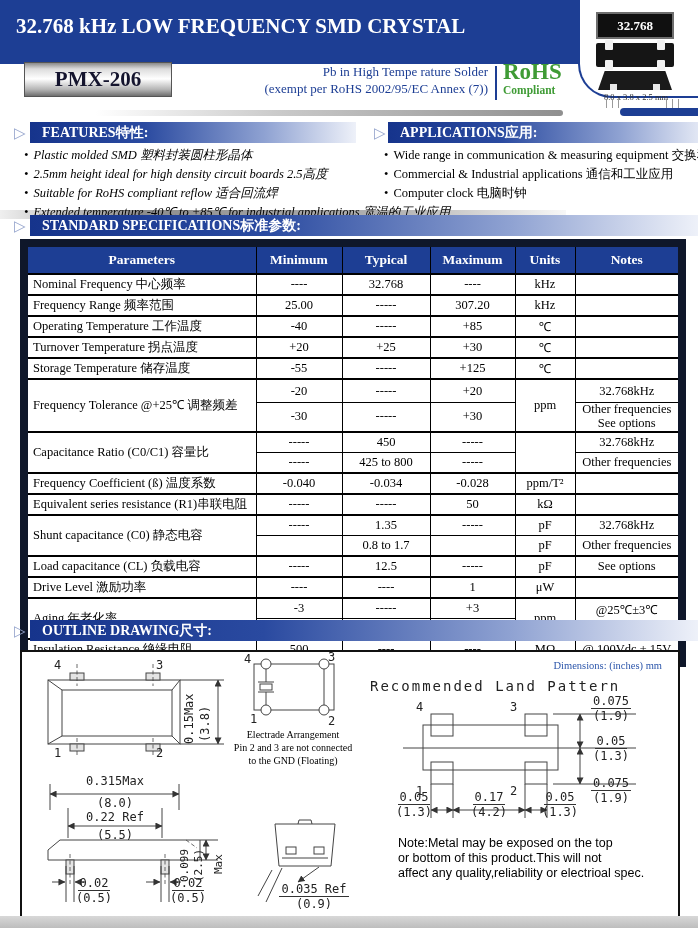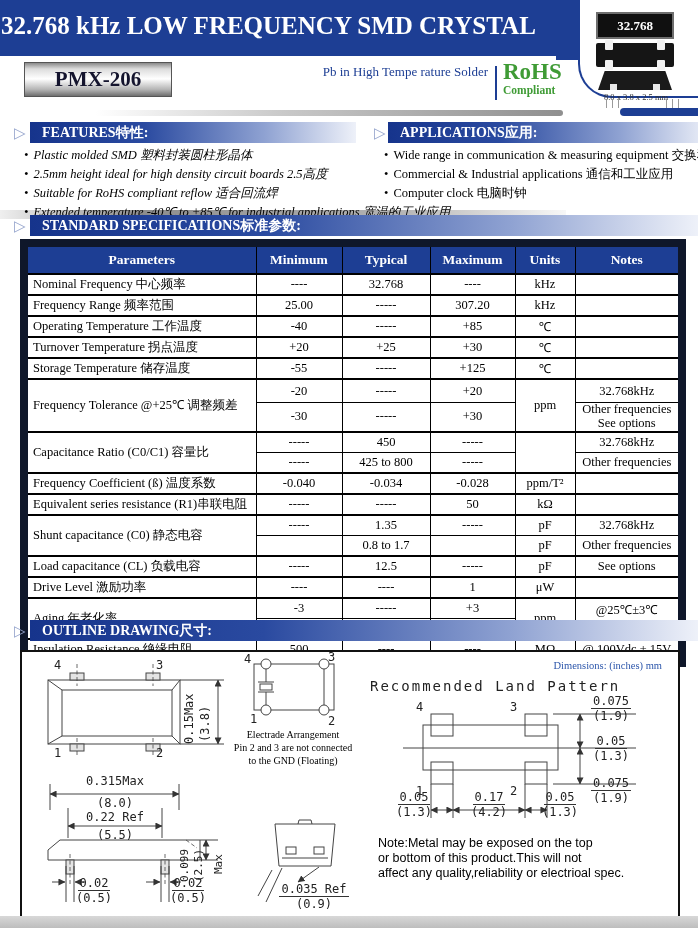--- a/index.html
+++ b/index.html
@@ -1,21 +1,21 @@
 <!DOCTYPE html>
 <html><head>
 <meta charset="utf-8">
 <style>
   html,body{margin:0;padding:0;background:#e9e9e9;}
   #page{position:relative;width:698px;height:928px;background:#fff;overflow:hidden;
         font-family:"Liberation Serif",serif;color:#000;}
   .abs{position:absolute;}
   
-  .banner{left:0;top:8;width:562px;height:56px;background:#1d3e94;color:#fff;
-          font-size:25px;font-weight:bold;line-height:52px;padding-left:1px;}
+  .banner{left:0;top:8;width:562px;height:64px;background:#1d3e94;color:#fff;
+          font-size:21px;font-weight:bold;line-height:52px;padding-left:16px;}
   .topband{left:556px;top:0;width:22px;height:60px;background:#1d3e94;}
   .imgframe{left:578px;top:0;width:118px;height:96px;border-left:2px solid #1d3e94;
             border-bottom:2px solid #1d3e94;border-bottom-left-radius:34px;}
   .swoosh{left:620px;top:108px;width:78px;height:8px;background:#1d3e94;
           border-radius:4px 0 0 4px;}
   .gstrip1{left:95px;top:110px;width:468px;height:6px;border-radius:3px;
            background:linear-gradient(to left,#8f8f8f,#c9c9c9 60%,rgba(255,255,255,0));}
   .gstrip2{left:0;top:210px;width:566px;height:9px;
            background:linear-gradient(to right,#efefef,#8d8d8d 25%,#b3b3b3 70%,#f7f7f7);}
   .badge{left:24px;top:62px;width:146px;height:33px;text-align:center;line-height:33px;
@@ -80,20 +80,21 @@
   <div class="abs banner">32.768 kHz LOW FREQUENCY SMD CRYSTAL</div>
   <div class="abs topband"></div>
   <div class="abs imgframe"></div>
   <div class="abs swoosh"></div>
   <div class="abs gstrip1"></div>
   <div class="abs gstrip2"></div>
 
   <div class="abs badge">PMX-206</div>
   <div class="abs solder">
     <div>Pb in High Tempe rature Solder</div>
+    <div>(exempt per RoHS 2002/95/EC Annex (7))</div>
   </div>
   <div class="abs rohsdiv"></div>
   <div class="abs rohs1">RoHS</div>
   <div class="abs rohs2">Compliant</div>
 
   <div class="abs chip1">32.768</div>
   <div class="abs chip2">
     <span class="pad" style="left:9px;top:-3px;"></span>
     <span class="pad" style="right:9px;top:-3px;"></span>
     <span class="pad" style="left:9px;bottom:-3px;"></span>
@@ -422,19 +423,19 @@
     <div class="abs ctr mono" style="left:46px;top:158px;width:94px;">0.22  Ref</div>
     <div class="abs ctr mono" style="left:46px;top:176px;width:94px;">(5.5)</div>
     <span class="abs mono11 vtext" style="left:156px;top:184px;height:46px;">0.099</span>
     <span class="abs mono11 vtext" style="left:170px;top:184px;height:46px;">(2.5)</span>
     <span class="abs mono11 vtext" style="left:190px;top:188px;height:34px;">Max</span>
     <div class="abs frac mono" style="left:52px;top:224px;width:40px;"><span class="fa">0.02</span><br><span>(0.5)</span></div>
     <div class="abs frac mono" style="left:146px;top:224px;width:40px;"><span class="fa">0.02</span><br><span>(0.5)</span></div>
 
     <div class="abs frac mono" style="left:248px;top:230px;width:88px;"><span class="fa">0.035  Ref</span><br><span>(0.9)</span></div>
 
-    <div class="abs noteen" style="left:356px;top:184px;width:286px;">Note:Metal may be exposed on the top
+    <div class="abs noteen" style="left:376px;top:184px;width:286px;">Note:Metal may be exposed on the top
 or bottom of this product.This will not
 affect any quality,reliability or electrioal spec.</div>
   </div>
 
   <div class="abs footerbar"></div>
 </div>
 
 </body></html>

